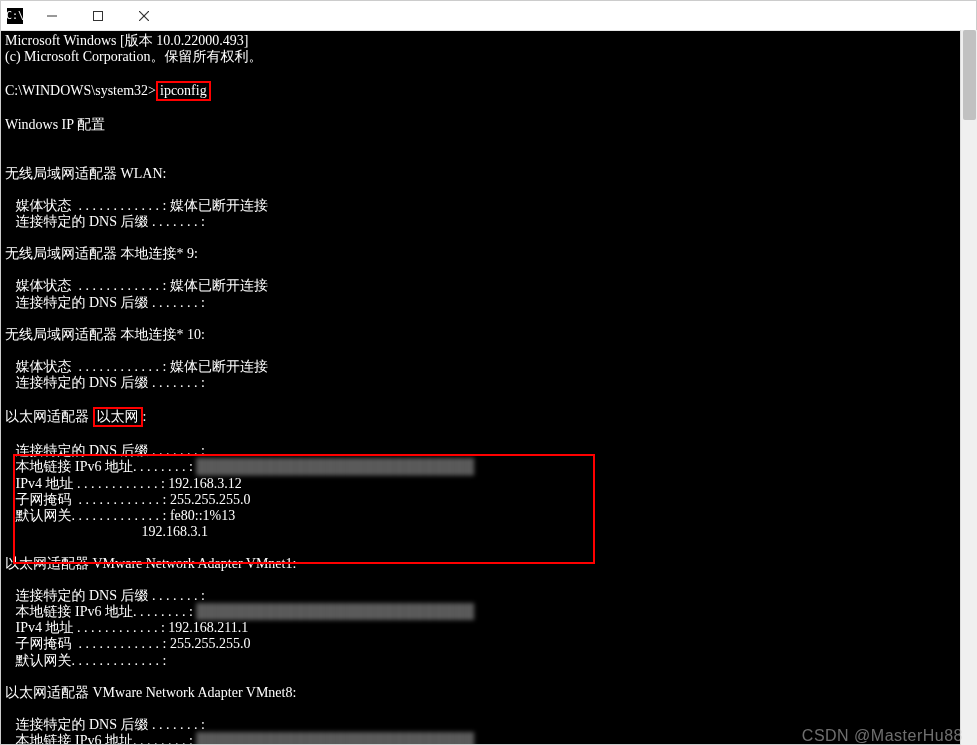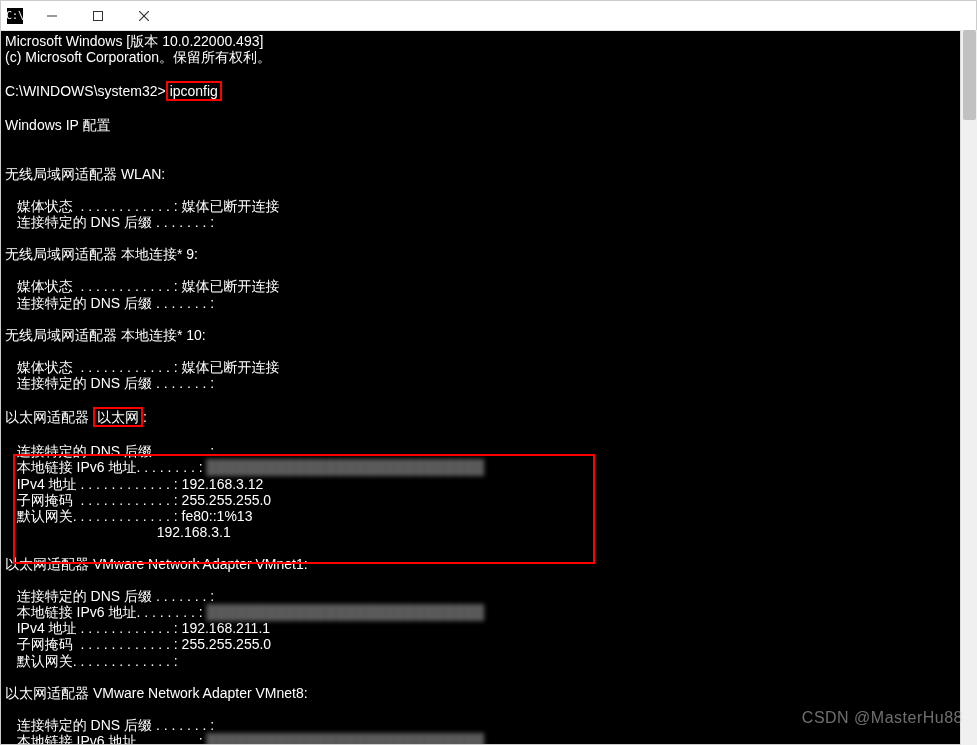--- a/index.html
+++ b/index.html
@@ -54,21 +54,21 @@
       justify-content: center;
       font-size: 12px;
       color: #333;
       cursor: pointer;
     }
     .win-btn svg { width: 10px; height: 10px; }
     .terminal {
       flex: 1;
       background: #000;
       color: #fff;
-      font-family: Liberation Sans, sans-serif;
+      font-family: Liberation Serif, serif;
       font-size: 14px;
       line-height: 1.15;
       padding: 2px 4px;
       white-space: pre;
       overflow: hidden;
       position: relative;
     }
     .scrollbar {
       position: absolute;
       top: 30px;
@@ -99,21 +99,21 @@
     }
     .blur {
       color: #5a5a5a;
       background: #2d2d2d;
       filter: blur(2px);
       display: inline-block;
     }
     .watermark {
       position: absolute;
       right: 14px;
-      bottom: 18px;
+      bottom: 0;
       color: rgba(200,200,200,0.55);
       font-size: 16px;
       font-family: sans-serif;
       letter-spacing: 0.5px;
       text-align: right;
     }
     #hl-ethernet-box {
       left: 12px;
       top: 423px;
       width: 582px;

